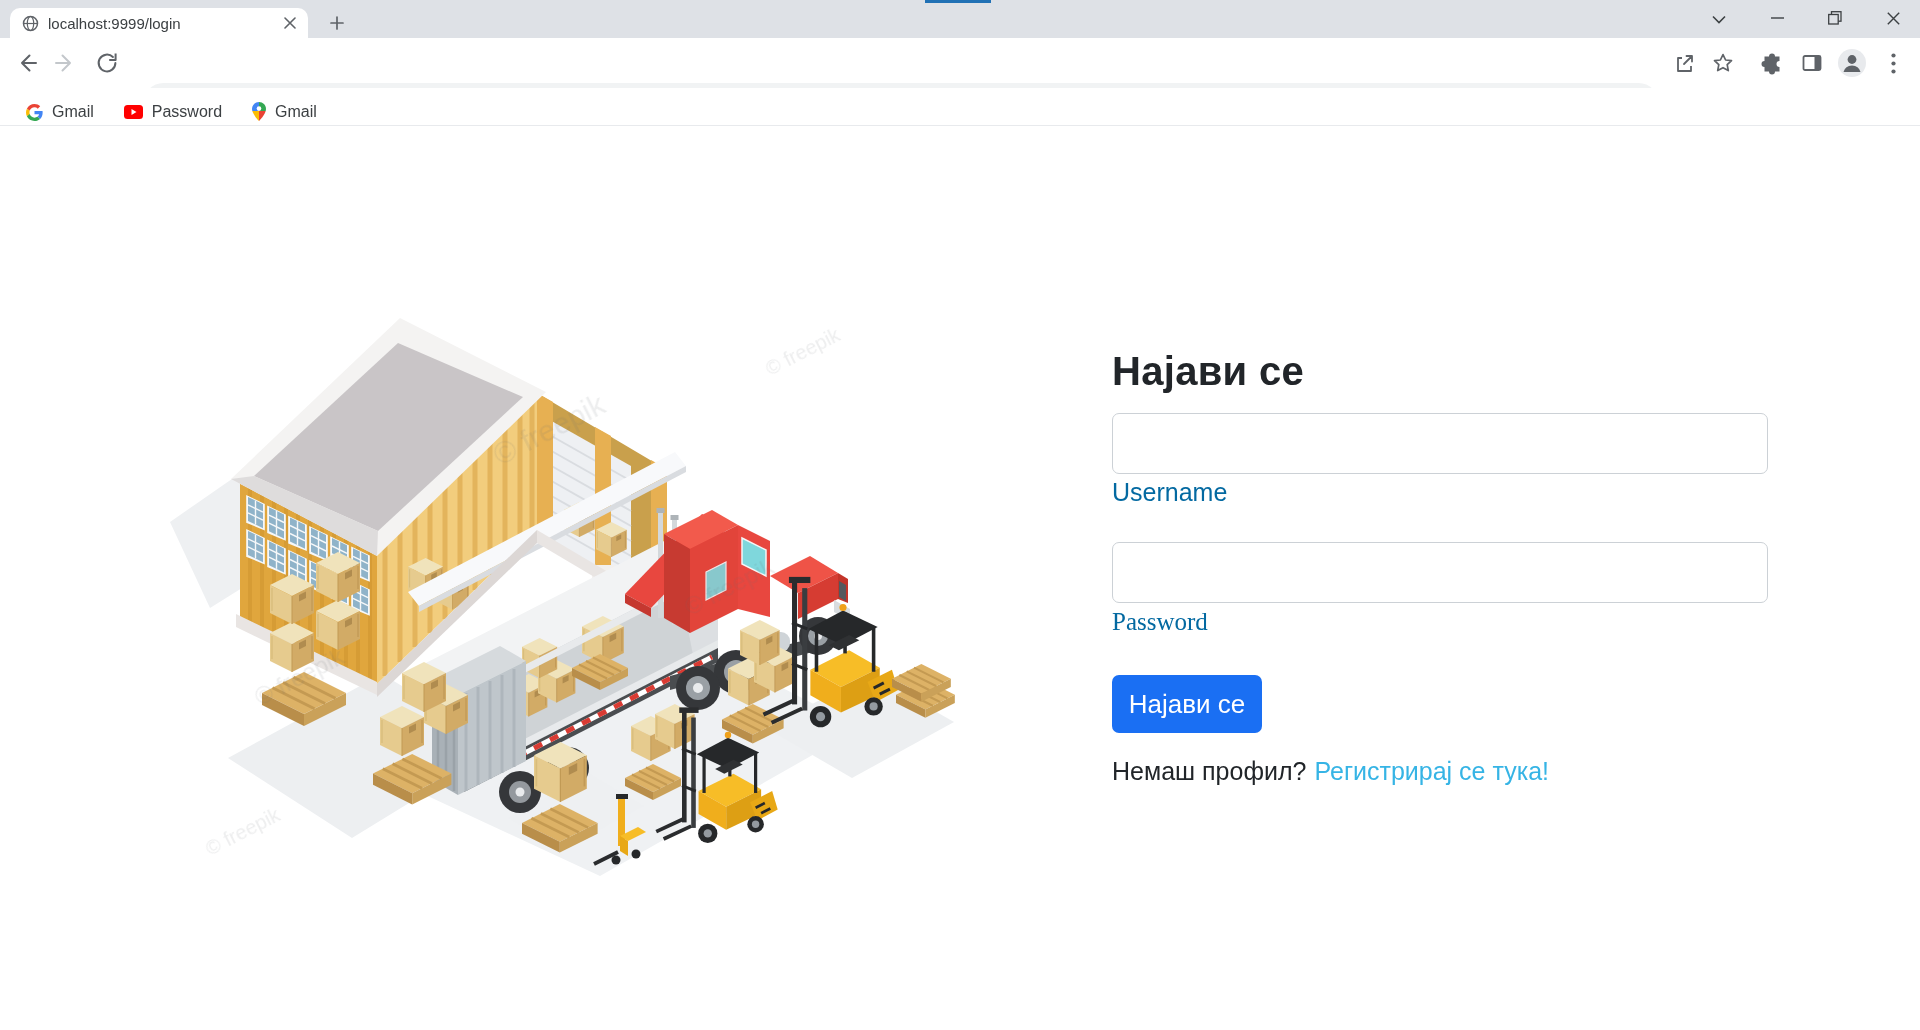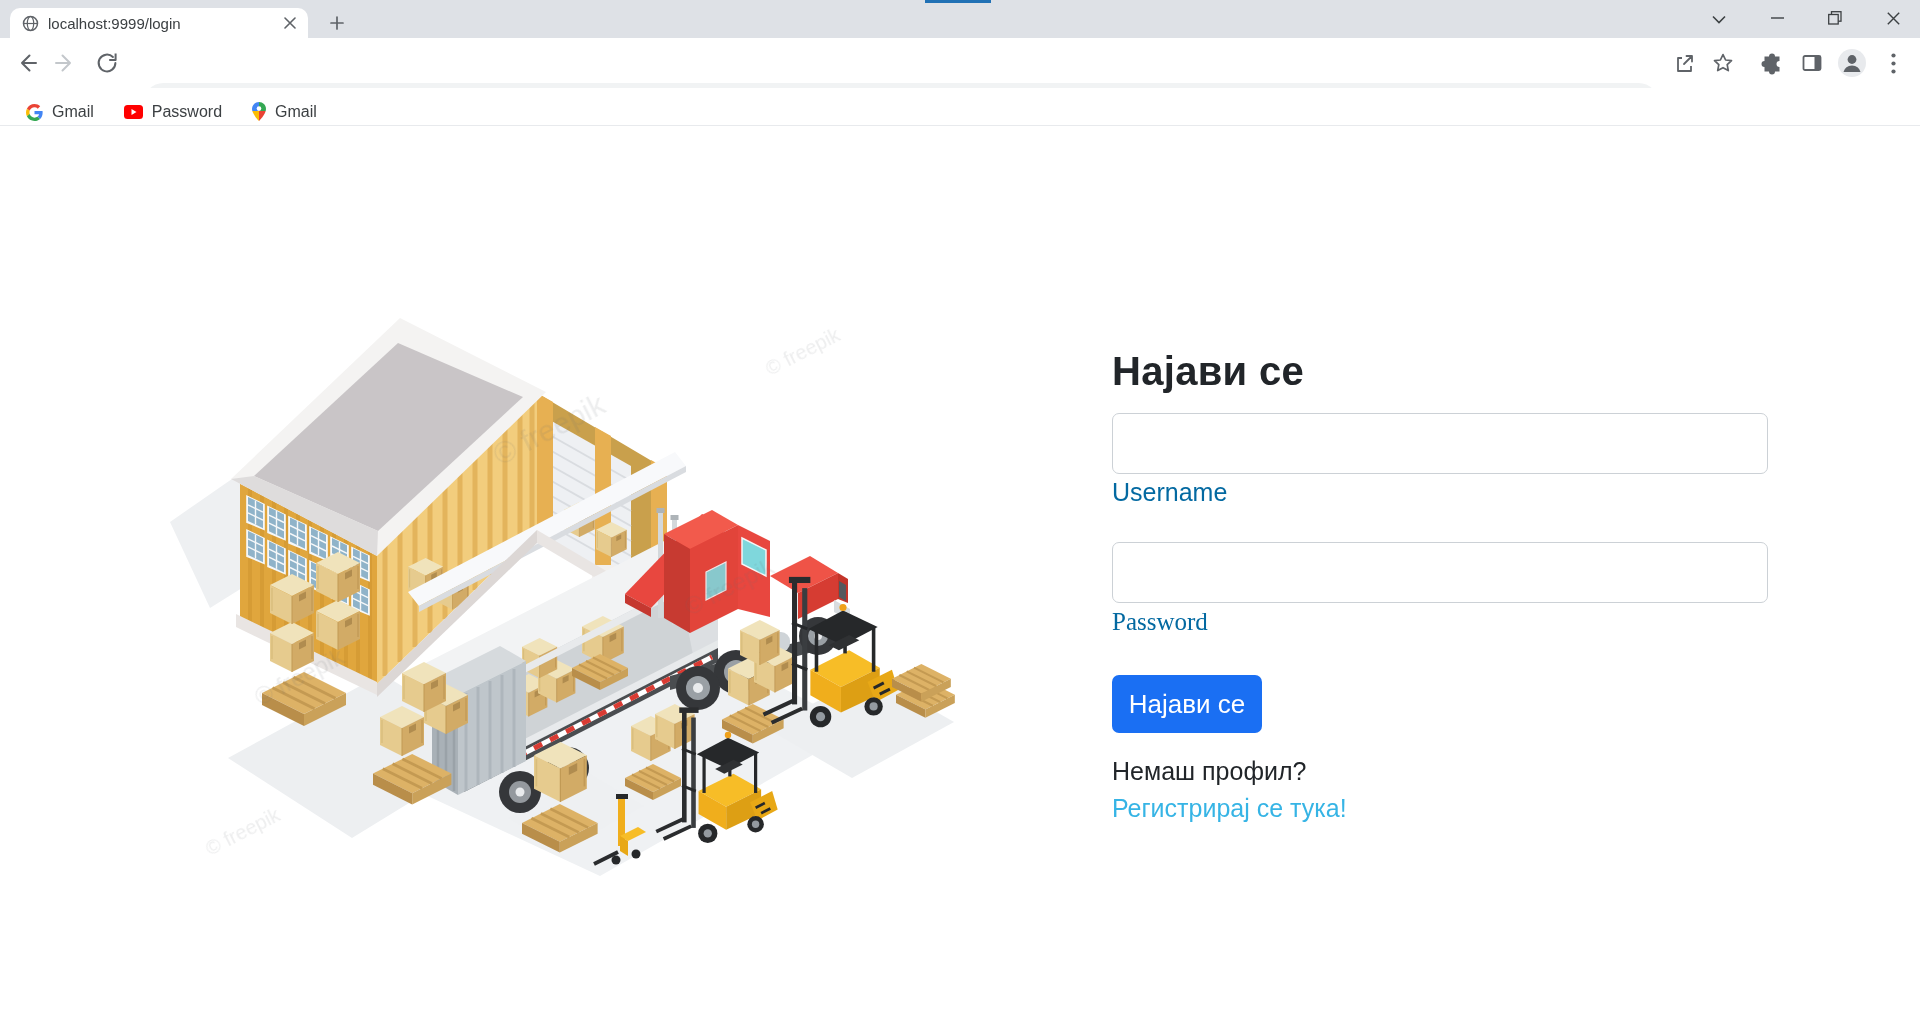--- a/index.html
+++ b/index.html
@@ -43,21 +43,21 @@
               font-family:"Liberation Sans",sans-serif;color:#212529;outline:none;background:#fff;}
   #username-input{top:286px;}
   #password-input{top:415px;}
   .field-label{position:absolute;left:1112px;font-size:25px;color:#0369a1;}
   #username-label{top:351px;}
   #password-label{top:481px;font-family:Liberation Serif, serif;}
   .login-btn{position:absolute;left:1112px;top:548px;width:150px;height:58px;border:none;
              border-radius:7px;background:#1a6ff3;color:#ffffff;font-size:26px;
              font-family:"Liberation Sans",sans-serif;cursor:pointer;}
   .register-line{position:absolute;left:1112px;top:630px;font-size:25px;color:#212529;
-                 display:flex;gap:8px;white-space:nowrap;flex-direction:column;}
+                 display:flex;gap:8px;white-space:nowrap;}
   .register-line a{color:#36b4e5;cursor:pointer;}
 </style>
 </head>
 <body>
 
 <div class="titlebar">
   <div class="blue-strip"></div>
 
   <div class="tab">
     <span style="display:flex">

